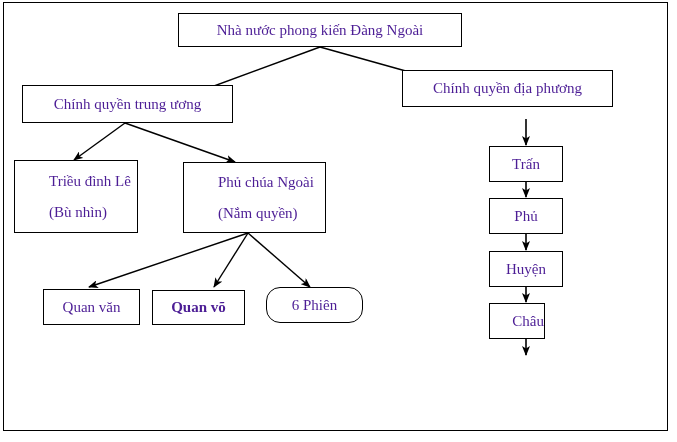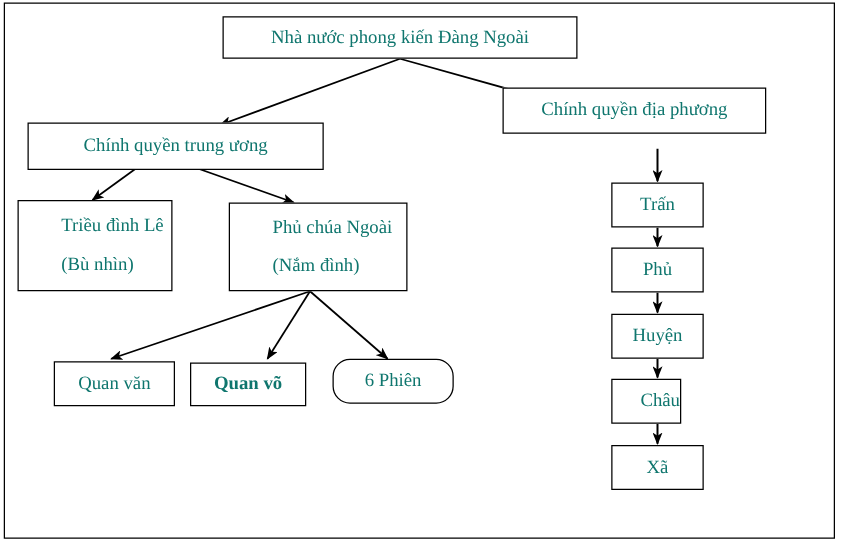--- a/index.html
+++ b/index.html
@@ -28,21 +28,21 @@
   }
   .node-box {
     position: absolute;
     box-sizing: border-box;
     border: 1px solid #000000;
     background: #ffffff;
     display: flex;
     flex-direction: column;
     align-items: flex-start;
     justify-content: center;
-    color: #0f766e;
+    color: #4c1d95;
     z-index: 5;
   }
   .node-box.single {
     align-items: center;
     justify-content: center;
   }
   .node-line {
     font-size: 15px;
     line-height: 1.1;
     white-space: nowrap;
@@ -103,36 +103,36 @@
 
     <line x1="526" y1="287" x2="526" y2="302" stroke="#000000" stroke-width="1.6" marker-end="url(#arrowhead)"></line>
 
     <line x1="526" y1="339" x2="526" y2="355" stroke="#000000" stroke-width="1.6" marker-end="url(#arrowhead)"></line>
   </svg>
 
   <div class="node-box single" style="left:178px; top:13px; width:284px; height:34px;">
     <span class="node-line">Nhà nước phong kiến Đàng Ngoài</span>
   </div>
 
-  <div class="node-box single" style="left:22px; top:98px; width:237px; height:38px;">
+  <div class="node-box single" style="left:22px; top:85px; width:211px; height:38px;">
     <span class="node-line">Chính quyền trung ương</span>
   </div>
 
   <div class="node-box single" style="left:402px; top:70px; width:211px; height:37px;">
     <span class="node-line">Chính quyền địa phương</span>
   </div>
 
   <div class="node-box two-line" style="left:14px; top:160px; width:124px; height:73px;">
     <span class="node-line">Triều đình Lê</span>
     <span class="node-line">(Bù nhìn)</span>
   </div>
 
   <div class="node-box two-line" style="left:183px; top:162px; width:143px; height:71px;">
     <span class="node-line">Phủ chúa Ngoài</span>
-    <span class="node-line">(Nắm đình)</span>
+    <span class="node-line">(Nắm quyền)</span>
   </div>
 
   <div class="node-box single" style="left:43px; top:289px; width:97px; height:36px;">
     <span class="node-line">Quan văn</span>
   </div>
 
   <div class="node-box single" style="left:152px; top:290px; width:93px; height:35px;font-weight:bold;">
     <span class="node-line">Quan võ</span>
   </div>
 
@@ -149,17 +149,14 @@
   </div>
 
   <div class="node-box single" style="left:489px; top:251px; width:74px; height:36px;">
     <span class="node-line">Huyện</span>
   </div>
 
   <div class="node-box single" style="left:489px; top:303px; width:56px; height:36px;align-items:flex-end;">
     <span class="node-line">Châu</span>
   </div>
 
-  <div class="node-box single" style="left:489px; top:356px; width:74px; height:36px;">
-    <span class="node-line">Xã</span>
-  </div>
 
 </div>
 
 </body></html>

